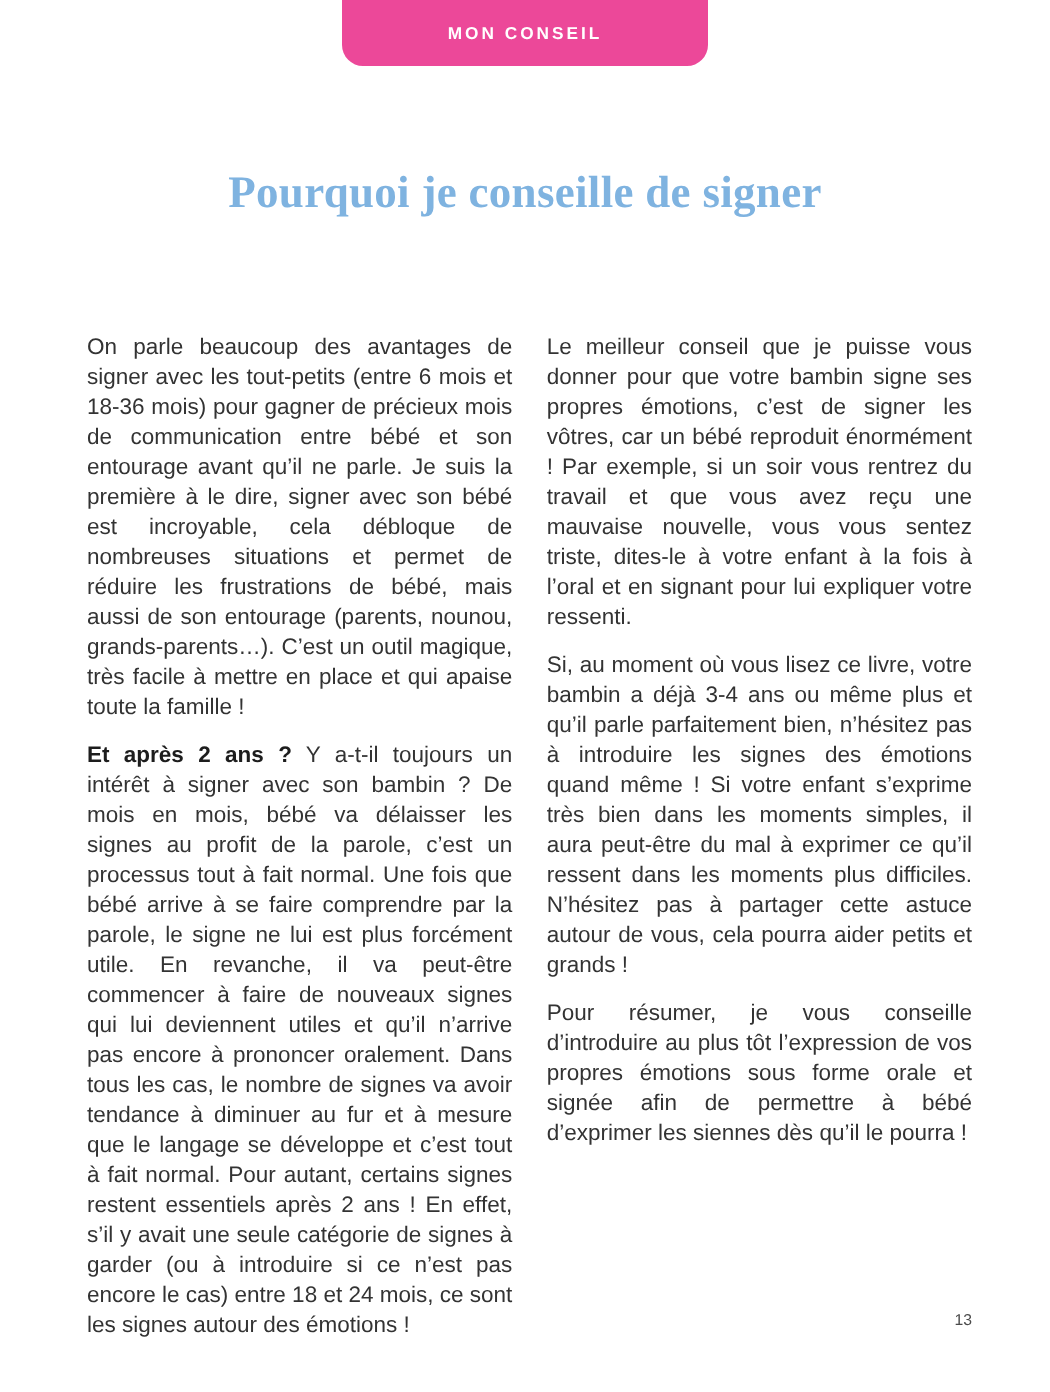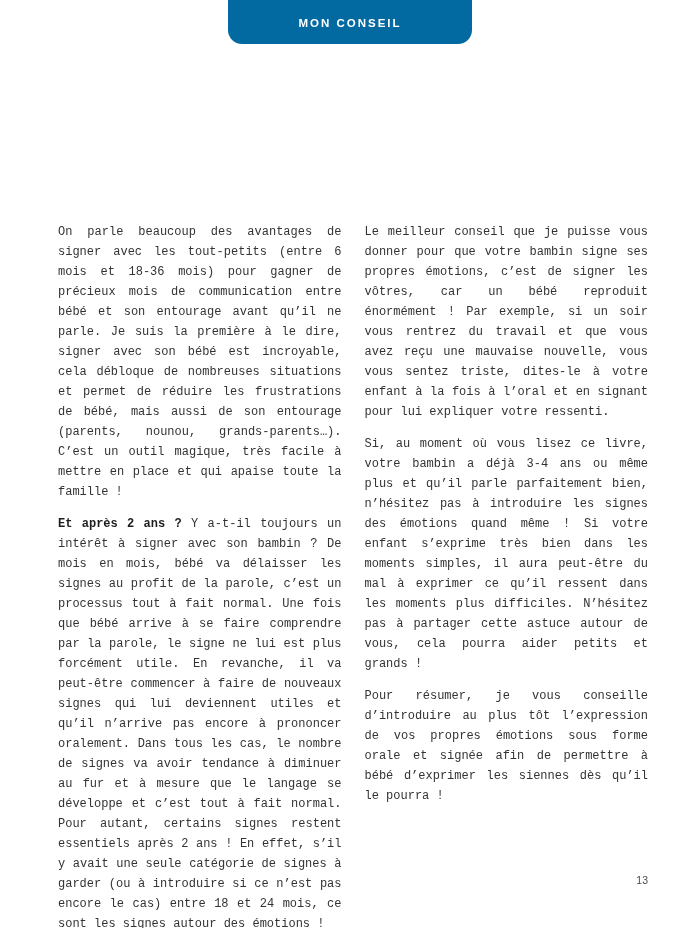--- a/index.html
+++ b/index.html
@@ -24,21 +24,21 @@
     top: 0;
     width: 700px;
     height: 44px;
     display: flex;
     justify-content: center;
     align-items: flex-start;
   }
   .section-tab {
     width: 244px;
     height: 44px;
-    background: #0369a1;
+    background: #ec4899;
     border-radius: 0 0 14px 14px;
     display: flex;
     align-items: center;
     justify-content: center;
     box-sizing: border-box;
     padding-top: 2px;
   }
   .section-tab-label {
     color: #ffffff;
     font-size: 11.5px;
@@ -75,27 +75,27 @@
     width: 590px;
     display: flex;
     gap: 23px;
     align-items: flex-start;
   }
   .text-column {
     width: 284px;
   }
   .body-paragraph {
     margin: 0 0 12px 0;
-    font-size: 12px;
+    font-size: 15px;
     line-height: 20px;
     color: #333333;
     text-align: justify;
     text-justify: inter-word;
     hyphens: manual;
-    font-family: Liberation Mono, monospace;
+    font-family: Liberation Sans, sans-serif;
   }
   .body-paragraph:last-child {
     margin-bottom: 0;
   }
   .lead-in {
     font-weight: 700;
     color: #1d1d1d;
   }
 
   
@@ -112,20 +112,21 @@
 </head>
 <body>
 
 <div class="tab-wrap">
   <div class="section-tab">
     <span class="section-tab-label">MON CONSEIL</span>
   </div>
 </div>
 
 <h1 class="article-title">
+  <span class="t-line">Pourquoi je conseille de signer</span>
 </h1>
 
 <div class="article-body">
 
   <div class="text-column">
     <p class="body-paragraph">
       <span class="lead-in"></span><span>On parle beaucoup des avantages de signer avec les tout-petits (entre 6 mois et 18-36 mois) pour gagner de précieux mois de communication entre bébé et son entourage avant qu’il ne parle. Je suis la première à le dire, signer avec son bébé est incroyable, cela débloque de nombreuses situations et permet de réduire les frustrations de bébé, mais aussi de son entourage (parents, nounou, grands-parents…). C’est un outil magique, très facile à mettre en place et qui apaise toute la famille !</span>
     </p>
     <p class="body-paragraph">
       <span class="lead-in">Et après 2 ans ?</span><span> Y a-t-il toujours un intérêt à signer avec son bambin ? De mois en mois, bébé va délaisser les signes au profit de la parole, c’est un processus tout à fait normal. Une fois que bébé arrive à se faire comprendre par la parole, le signe ne lui est plus forcément utile. En revanche, il va peut-être commencer à faire de nouveaux signes qui lui deviennent utiles et qu’il n’arrive pas encore à prononcer oralement. Dans tous les cas, le nombre de signes va avoir tendance à diminuer au fur et à mesure que le langage se développe et c’est tout à fait normal. Pour autant, certains signes restent essentiels après 2 ans ! En effet, s’il y avait une seule catégorie de signes à garder (ou à introduire si ce n’est pas encore le cas) entre 18 et 24 mois, ce sont les signes autour des émotions !</span>

